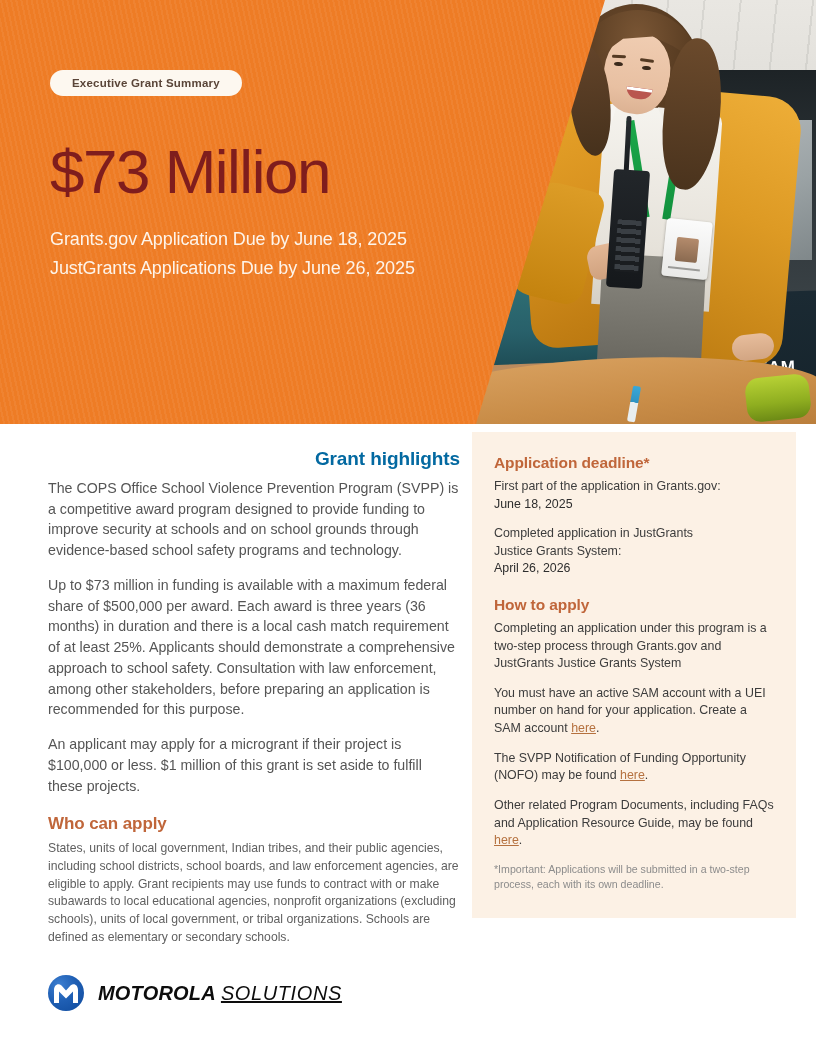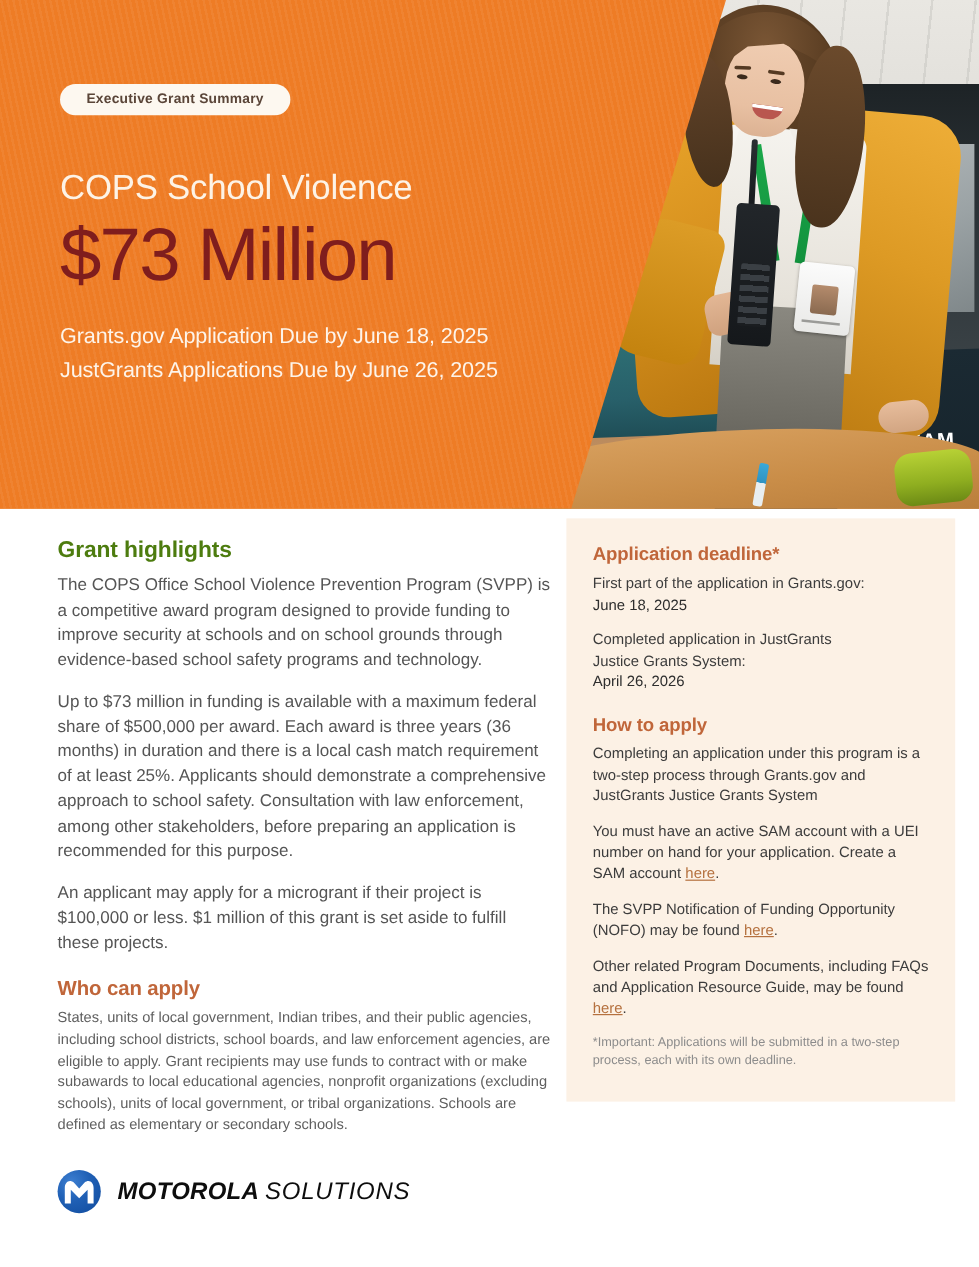--- a/index.html
+++ b/index.html
@@ -363,25 +363,26 @@
   .body-wrap {
     position: relative;
     display: flex;
     padding: 0;
   }
   .col-left {
     width: 460px;
     padding: 24px 0 0 48px;
   }
   .h2-orange {
-    color: #4d7c0f;
+    color: #0369a1;
     font-size: 19px;
     font-weight: bold;
     margin-bottom: 8px;
     letter-spacing: -0.1px;
+    text-align: right;
   }
   .h2-brown {
     color: #c0663a;
     font-size: 17px;
     font-weight: bold;
     margin: 18px 0 6px 0;
     letter-spacing: -0.1px;
   }
   .p-main {
     font-size: 14.2px;
@@ -454,20 +455,21 @@
     font-size: 20px;
     font-weight: bold;
     font-style: italic;
     color: #0d0d0d;
     letter-spacing: 0.2px;
   }
   .mot-word .thin {
     font-weight: normal;
     font-style: italic;
     letter-spacing: 0.6px;
+    text-decoration: underline;
   }
 </style>
 </head>
 <body>
 
 <div class="page">
 
   <div class="hero">
 
     <div class="hero-photo">
@@ -520,21 +522,20 @@
       <div class="table-wood"></div>
       <div class="marker"></div>
       <div class="green-obj"></div>
     </div>
 
     <div class="hero-orange"></div>
 
     <div class="hero-content">
       <div class="pill">Executive Grant Summary</div>
       <div class="hero-title">
-        <div>COPS School Violence</div>
       </div>
       <div class="hero-amount">$73 Million</div>
       <div class="hero-dates">
         <div class="hero-date">Grants.gov Application Due by June 18, 2025</div>
         <div class="hero-date">JustGrants Applications Due by June 26, 2025</div>
       </div>
     </div>
   </div>
 
   <div class="body-wrap">

